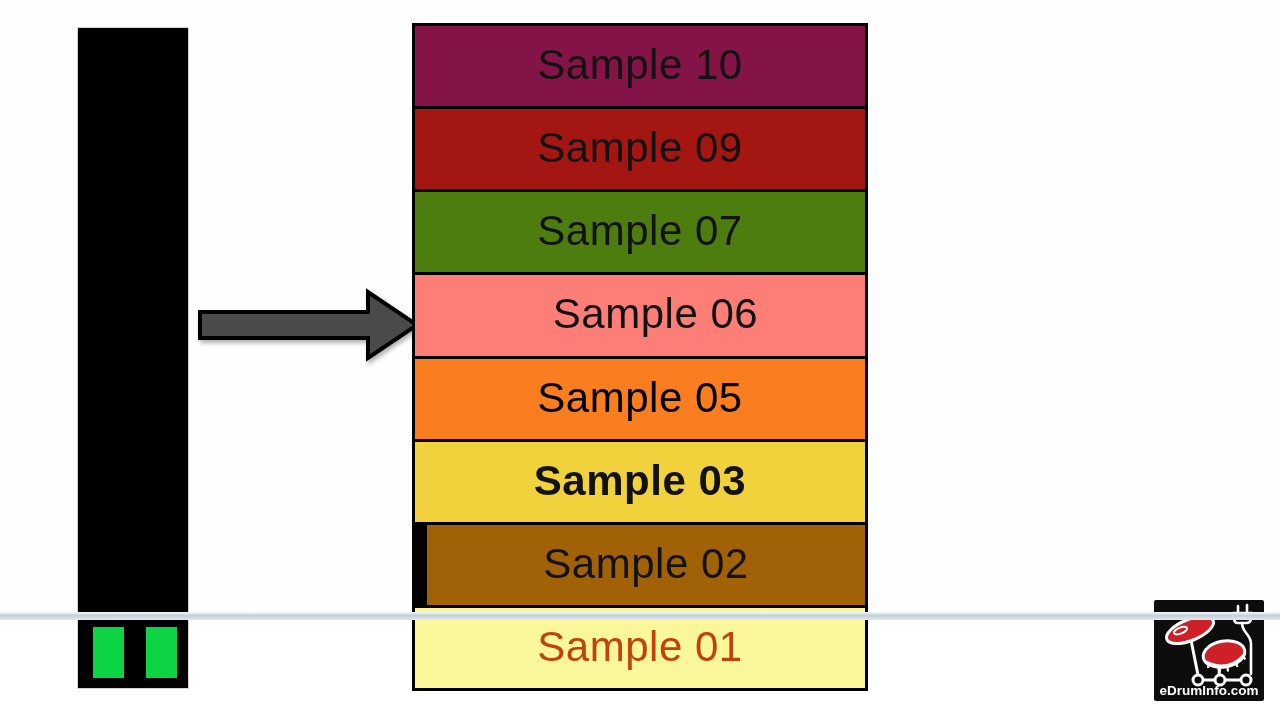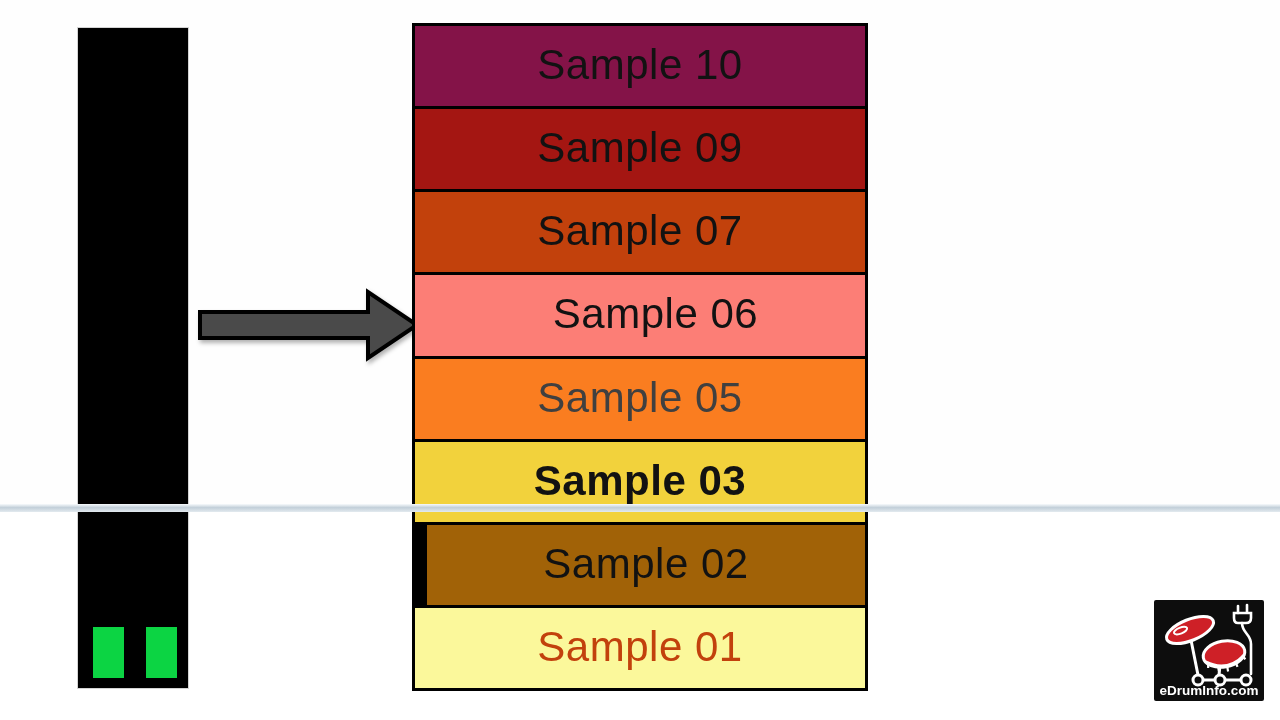--- a/index.html
+++ b/index.html
@@ -4,21 +4,21 @@
 <style>
   html, body {
     margin: 0; padding: 0;
     width: 1280px; height: 720px;
     overflow: hidden;
     background: #ffffff;
     font-family: "Liberation Sans", sans-serif;
   }
   .stage {
     position: relative;
-    width: 1280px; height: 512px;
+    width: 1280px; height: 620px;
     background: #fefefe;
   }
 
   
   .level-meter {
     position: absolute;
     left: 78px; top: 28px;
     width: 110px; height: 660px;
     background: #000000;
     box-shadow: 0 0 0 1px rgba(160,160,160,0.45);
@@ -96,28 +96,28 @@
     <polygon points="7,29 175,29 175,9 224,42 175,75 175,55 7,55" stroke="#000000" stroke-width="4" stroke-linejoin="miter" fill="#4A4A4A"></polygon>
   </svg>
 
   <div class="sample-stack">
       <div class="sample-row" style="background: rgb(132, 19, 72);">
         <span class="sample-label" style="color: rgb(18, 18, 18);">Sample 10</span>
       </div>
       <div class="sample-row" style="background: rgb(164, 22, 18);">
         <span class="sample-label" style="color: rgb(18, 18, 18);">Sample 09</span>
       </div>
-      <div class="sample-row" style="background: #c2410c;">
+      <div class="sample-row" style="background: #4d7c0f;">
         <span class="sample-label" style="color: rgb(18, 18, 18);">Sample 07</span>
       </div>
       <div class="sample-row" style="background: rgb(252, 126, 118); padding-left: 31px;">
         <span class="sample-label" style="color: rgb(18, 18, 18);">Sample 06</span>
       </div>
       <div class="sample-row" style="background: rgb(250, 125, 32);">
-        <span class="sample-label" style="color: #404040;">Sample 05</span>
+        <span class="sample-label" style="color: #000000;">Sample 05</span>
       </div>
       <div class="sample-row" style="background: rgb(242, 210, 60);">
         <span class="sample-label" style="color: rgb(18, 18, 18); font-weight: bold;">Sample 03</span>
       </div>
       <div class="sample-row" style="background: #a16207; margin-left: 12px;">
         <span class="sample-label" style="color: rgb(18, 18, 18);">Sample 02</span>
       </div>
       <div class="sample-row" style="background: rgb(251, 248, 155);">
         <span class="sample-label" style="color: #c2410c;">Sample 01</span>
       </div>

